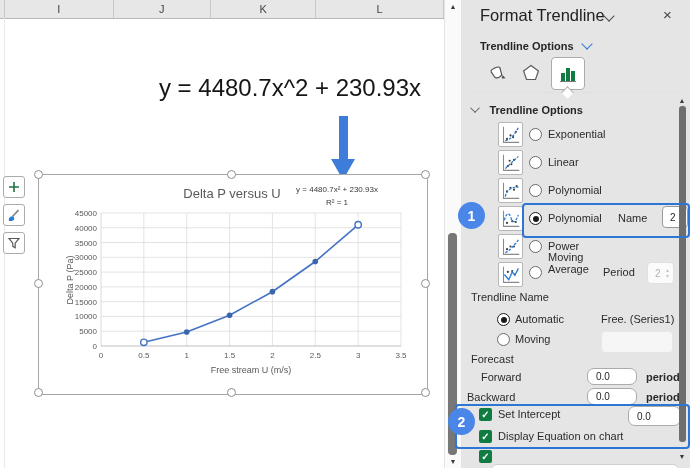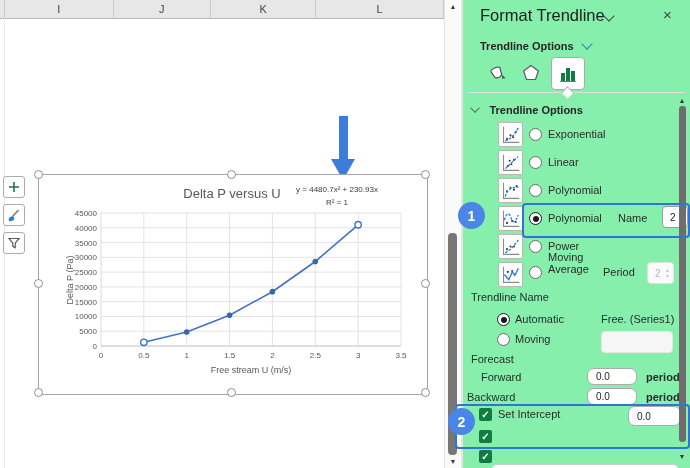--- a/index.html
+++ b/index.html
@@ -24,21 +24,21 @@
   
   #chartframe{left:38px;top:174px;width:388px;height:219px;border:1px solid #A6A6A6;background:#fff;box-sizing:content-box;}
   .h{position:absolute;width:9px;height:9px;border:1px solid #8F8F8F;background:#fff;border-radius:50%;box-sizing:border-box;}
 
   
   #vscroll{left:444px;top:0;width:18px;height:468px;background:#FAFAFA;border-left:1px solid #E4E4E4;border-right:1px solid #E4E4E4;box-sizing:border-box;}
   .scrArrow{font-size:7px;color:#3A3A3A;width:16px;text-align:center;line-height:10px;}
   #vthumb{left:448px;top:233px;width:9px;height:222px;background:#777;border-radius:4px;}
 
   
-  #pane{left:462px;top:0;width:228px;height:468px;background:#86efac;border-left:1px solid #E6E6E6;box-sizing:border-box;}
+  #pane{left:462px;top:0;width:228px;height:468px;background:#e5e5e5;border-left:1px solid #E6E6E6;box-sizing:border-box;}
   .ptitle{left:17px;top:6px;font-size:16.5px;color:#212121;}
   .chev{display:inline-block;width:7px;height:7px;border-right:1.6px solid #4A4A4A;border-bottom:1.6px solid #4A4A4A;transform:rotate(45deg);}
   .chevblue{border-color:#2B7CD3;}
   .small{font-size:11px;}
   .bold{font-weight:bold;}
   .gray{color:#A6A6A6;}
 
   .iconbox{width:25px;height:25px;border:1px solid #B7B7B7;border-radius:2px;background:#fff;box-sizing:border-box;display:flex;align-items:center;justify-content:center;}
   #selIconBox{left:88px;top:57px;width:32px;height:31px;border:1px solid #ABABAB;border-radius:4px;display:flex;align-items:center;justify-content:center;background:#fff;}
   #paneDivider{left:6px;top:92px;width:216px;height:1px;background:#E1E1E1;}
@@ -74,20 +74,21 @@
 
   <div id="colheader" class="abs">
     <div class="colcell" style="width:5px"></div>
     <div class="colcell" style="width:117px">I</div>
     <div class="colcell" style="width:104px">J</div>
     <div class="colcell" style="width:113px">K</div>
     <div class="colcell" style="width:137px">L</div>
   </div>
   <div id="leftline" class="abs"></div>
 
+  <div id="bigeq" class="abs">y = 4480.7x^2 + 230.93x</div>
   <div id="arrowshaft" class="abs"></div>
   <div id="arrowhead" class="abs"></div>
 
   <div class="chartbtn abs" style="top:176px">
     <svg width="14" height="14" viewBox="0 0 14 14">
       <path d="M7 2 V12 M2 7 H12" stroke="#217346" stroke-width="1.6" fill="none"></path>
     </svg>
   </div>
   <div class="chartbtn abs" style="top:204px">
     <svg width="14" height="14" viewBox="0 0 14 14">
@@ -313,20 +314,21 @@
   <span class="lbl bold" style="left:183px;top:371px">periods</span>
   <span class="lbl" style="left:4px;top:391px">Backward</span>
   <input class="ipt" style="left: 124px; top: 388px; width: 50px; height: 17px;" value="0.0">
   <span class="lbl bold" style="left:183px;top:391px">periods</span>
 
   <span class="cb" style="left:16px;top:408px">✓</span>
   <span class="lbl" style="left:35px;top:408px">Set Intercept</span>
   <input class="ipt" style="left: 165px; top: 406px; width: 53px; height: 20px;" value="0.0">
 
   <span class="cb" style="left:16px;top:430px">✓</span>
+  <span class="lbl" style="left:35px;top:430px">Display Equation on chart</span>
 
   <span class="cb" style="left:16px;top:450px">✓</span>
 
   <div id="bottomPartial" class="abs"></div>
 
   <div class="scrArrow abs" style="left:211px;top:96px">▲</div>
   <div id="pscrollThumb" class="abs"></div>
   <div class="scrArrow abs" style="left:211px;top:452px">▼</div>
 </div>
 

